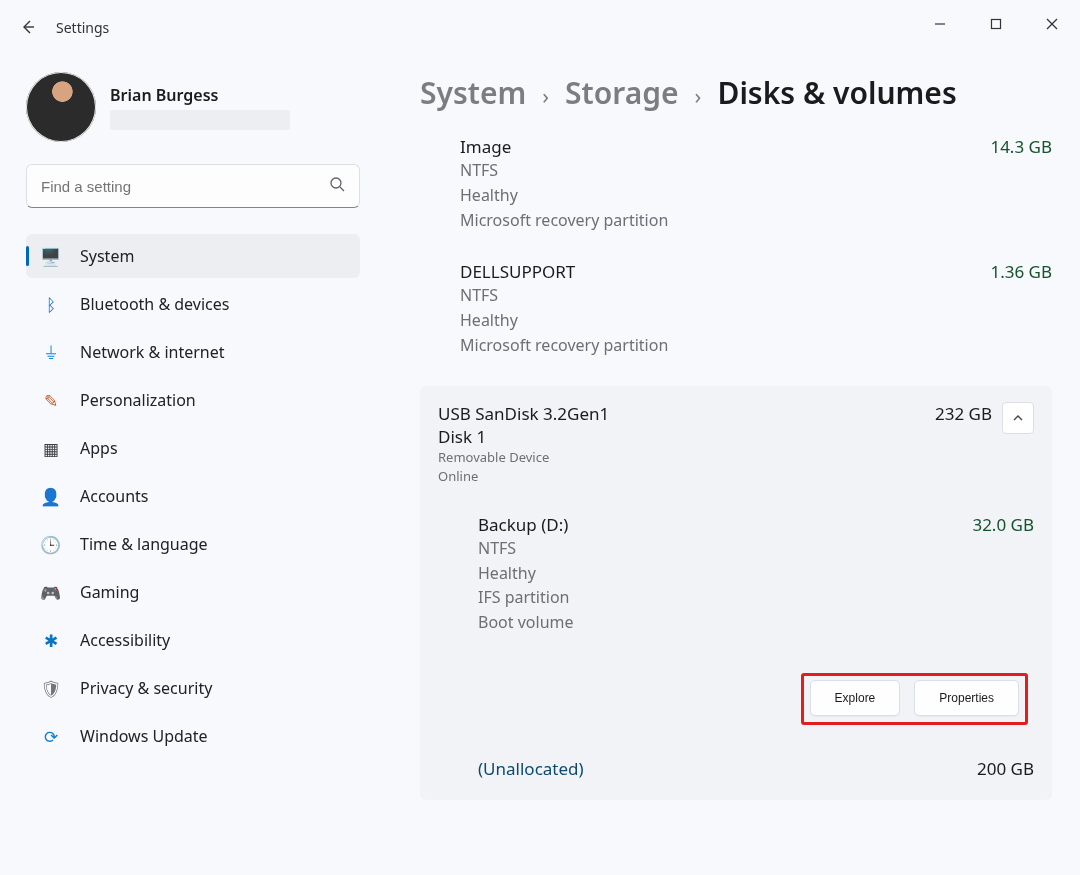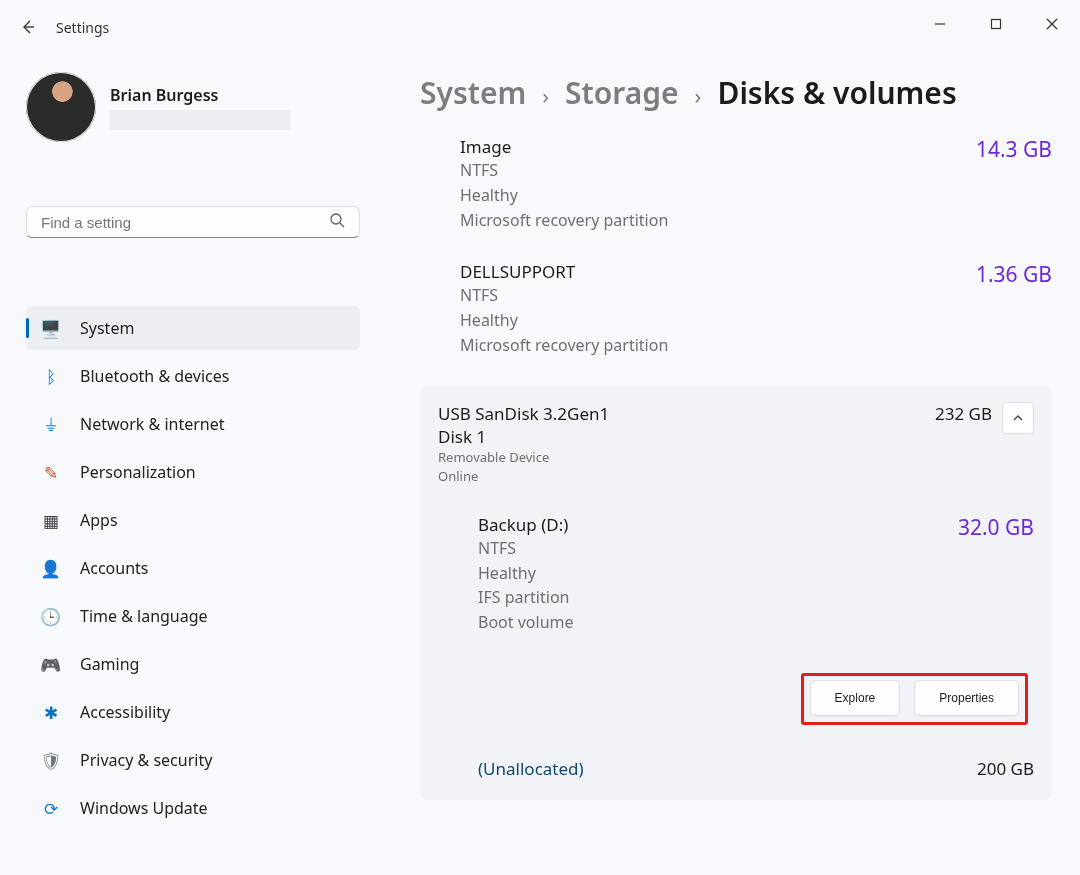--- a/index.html
+++ b/index.html
@@ -61,21 +61,20 @@
   .body {
     flex: 1;
     display: flex;
     overflow: hidden;
   }
   .sidebar {
     width: 380px;
     padding: 18px 20px 0 26px;
     display: flex;
     flex-direction: column;
-    gap: 42px;
   }
   .userblock {
     display: flex;
     align-items: center;
     gap: 14px;
     margin-bottom: 22px;
   }
   .avatar {
     width: 70px;
     height: 70px;
@@ -89,21 +88,21 @@
   }
   .useremail {
     width: 180px;
     height: 20px;
     margin-top: 4px;
     background: #eceef1;
     filter: blur(0.5px);
     border-radius: 2px;
   }
   .searchbox {
-    height: 32px;
+    height: 44px;
     background: #fdfdfe;
     border: 1px solid #dcdfe5;
     border-bottom: 1.5px solid #7f858e;
     border-radius: 6px;
     display: flex;
     align-items: center;
     padding: 0 14px;
     margin-bottom: 26px;
   }
   .searchbox input {
@@ -193,22 +192,22 @@
   .vol-block {
     padding-left: 40px;
     margin-bottom: 28px;
   }
   .vol-title {
     font-size: 17px;
     color: #1b1b1b;
     font-weight: 400;
   }
   .vol-size {
-    font-size: 21px;
-    color: #6d28d9;
+    font-size: 17px;
+    color: #14532d;
     text-align: right;
   }
   .vol-row {
     display: flex;
     justify-content: space-between;
     align-items: flex-start;
   }
   .vol-sub {
     font-size: 16px;
     color: #6c7076;

